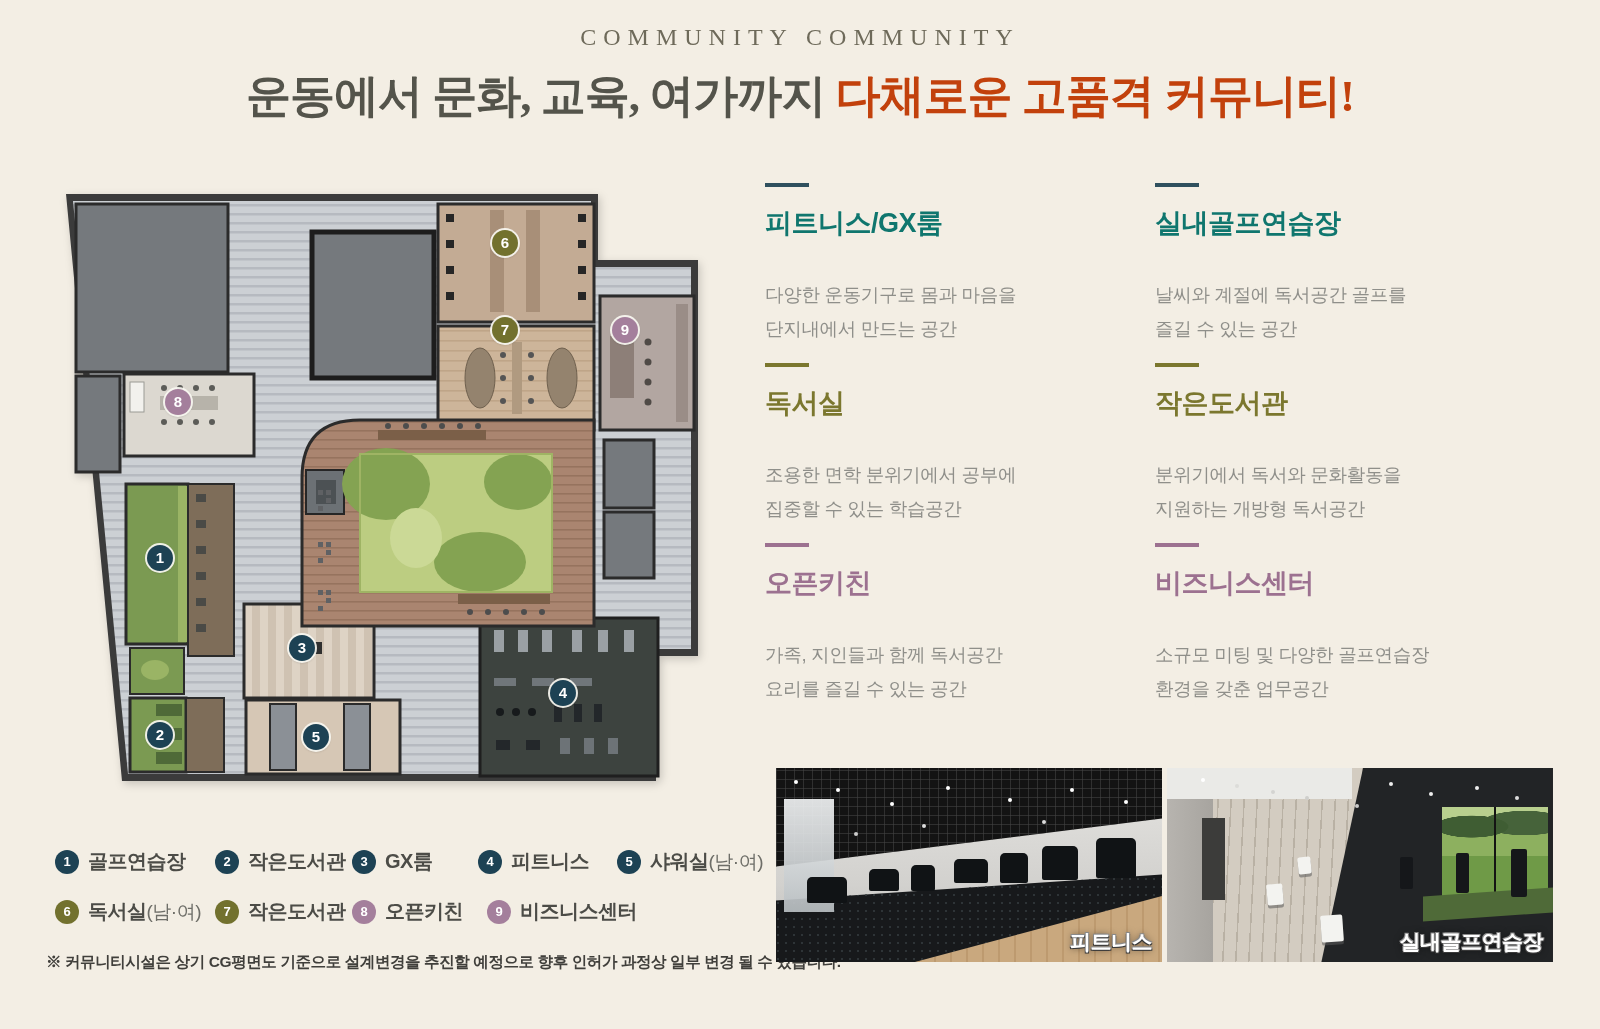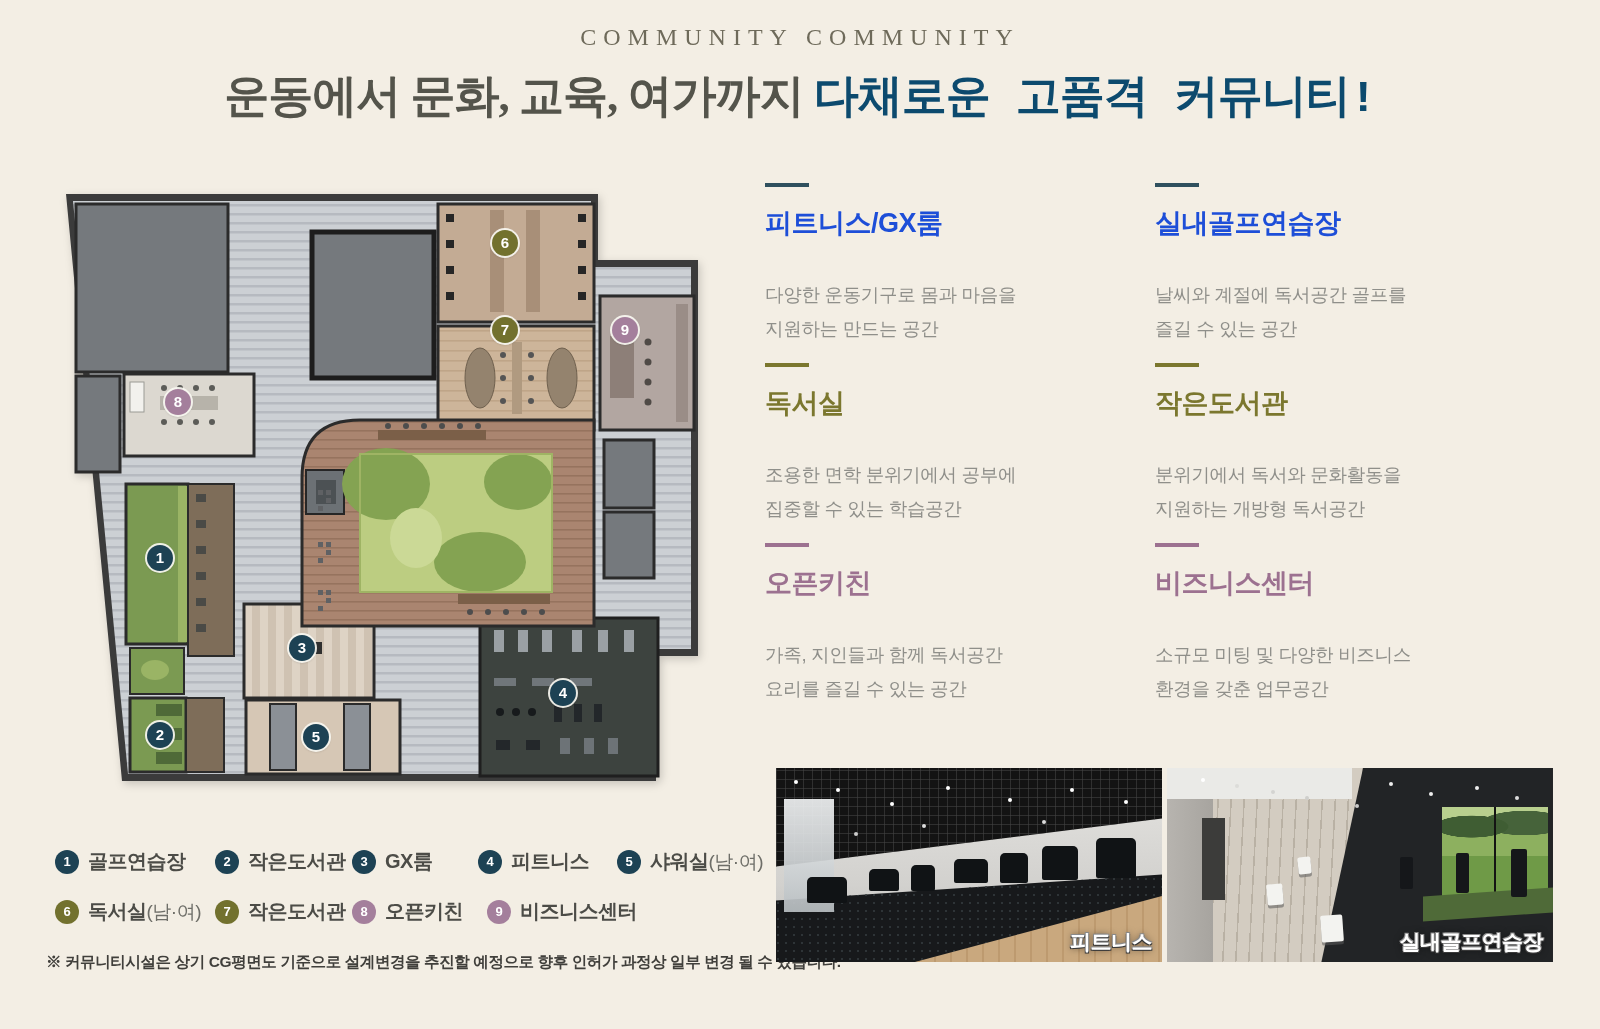--- a/index.html
+++ b/index.html
@@ -17,21 +17,21 @@
     font-family:"Liberation Serif", serif;
     font-size:24px; letter-spacing:7px; color:#6e6a5a;
   }
   .main-title {
     position:absolute; top:66px; left:0; width:100%;
     text-align:center;
     font-family:"Liberation Serif", serif;
     font-size:45px; font-weight:700; color:#54544b;
     letter-spacing:-1px;
   }
-  .main-title .accent { color:#0c4a6e;font-family:Liberation Mono, monospace; }
+  .main-title .accent { color:#c2410c; }
   
   .plan-wrap { position:absolute; left:60px; top:190px; width:640px; height:615px; }
   .plan-wrap svg { filter:drop-shadow(2px 3px 4px rgba(0,0,0,.18)); }
   .plan-marker {
     position:absolute; width:26px; height:26px; border-radius:50%;
     color:#fff; font-size:15px; font-weight:700; line-height:26px; text-align:center;
     box-shadow:0 0 0 2px rgba(250,248,242,.92), 0 1px 3px rgba(0,0,0,.4);
   }
   .c-teal  { background:#1d4254; }
   .c-olive { background:#72712e; }
@@ -39,21 +39,21 @@
   
   .features {
     position:absolute; left:765px; top:183px;
     display:grid; grid-template-columns:390px 390px; grid-auto-rows:180px;
   }
   .feature .bar { width:44px; height:4px; margin-bottom:18px; }
   .bar-teal  { background:#2f505e; }
   .bar-olive { background:#7b772e; }
   .bar-mauve { background:#9c7190; }
   .feature h3 { font-size:27px; font-weight:700; margin-bottom:16px; letter-spacing:-0.5px; }
-  .t-teal  { color:#1d4ed8; }
+  .t-teal  { color:#0f766e; }
   .t-olive { color:#7b772e; }
   .t-mauve { color:#9c7190; }
   .feature p { font-size:18.5px; color:#8f8f8a; line-height:1.85; letter-spacing:-0.3px;margin-top:37px; }
   
   .legend { position:absolute; left:55px; top:848px; }
   .legend-row { display:flex; align-items:center; margin-bottom:23px; }
   .legend-item { display:flex; align-items:center; }
   .legend-num {
     width:24px; height:24px; border-radius:50%; flex:0 0 24px;
     color:#fff; font-size:13px; font-weight:700; line-height:24px; text-align:center;
@@ -331,21 +331,21 @@
   <div class="plan-marker c-olive" style="left:432px; top:40px;">6</div>
   <div class="plan-marker c-olive" style="left:432px; top:127px;">7</div>
   <div class="plan-marker c-mauve" style="left:105px; top:199px;">8</div>
   <div class="plan-marker c-mauve" style="left:552px; top:127px;">9</div>
 </div>
 
 <div class="features">
   <div class="feature">
     <div class="bar bar-teal"></div>
     <h3 class="t-teal">피트니스/GX룸</h3>
-    <p><span>다양한 운동기구로 몸과 마음을</span><br><span>지원하는 만드는 공간</span></p>
+    <p><span>다양한 운동기구로 몸과 마음을</span><br><span>단지내에서 만드는 공간</span></p>
   </div>
   <div class="feature">
     <div class="bar bar-teal"></div>
     <h3 class="t-teal">실내골프연습장</h3>
     <p><span>날씨와 계절에 독서공간 골프를</span><br><span>즐길 수 있는 공간</span></p>
   </div>
   <div class="feature">
     <div class="bar bar-olive"></div>
     <h3 class="t-olive">독서실</h3>
     <p><span>조용한 면학 분위기에서 공부에</span><br><span>집중할 수 있는 학습공간</span></p>
@@ -356,21 +356,21 @@
     <p><span>분위기에서 독서와 문화활동을</span><br><span>지원하는 개방형 독서공간</span></p>
   </div>
   <div class="feature">
     <div class="bar bar-mauve"></div>
     <h3 class="t-mauve">오픈키친</h3>
     <p><span>가족, 지인들과 함께 독서공간</span><br><span>요리를 즐길 수 있는 공간</span></p>
   </div>
   <div class="feature">
     <div class="bar bar-mauve"></div>
     <h3 class="t-mauve">비즈니스센터</h3>
-    <p><span>소규모 미팅 및 다양한 비즈니스</span><br><span>환경을 갖춘 업무공간</span></p>
+    <p><span>소규모 미팅 및 다양한 골프연습장</span><br><span>환경을 갖춘 업무공간</span></p>
   </div>
 </div>
 
 <div class="legend">
   <div class="legend-row">
     <div class="legend-item" style="width:160px">
       <span class="legend-num c-teal">1</span>
       <span class="legend-label">골프연습장</span>
         <span class="legend-suffix"></span>
     </div>

